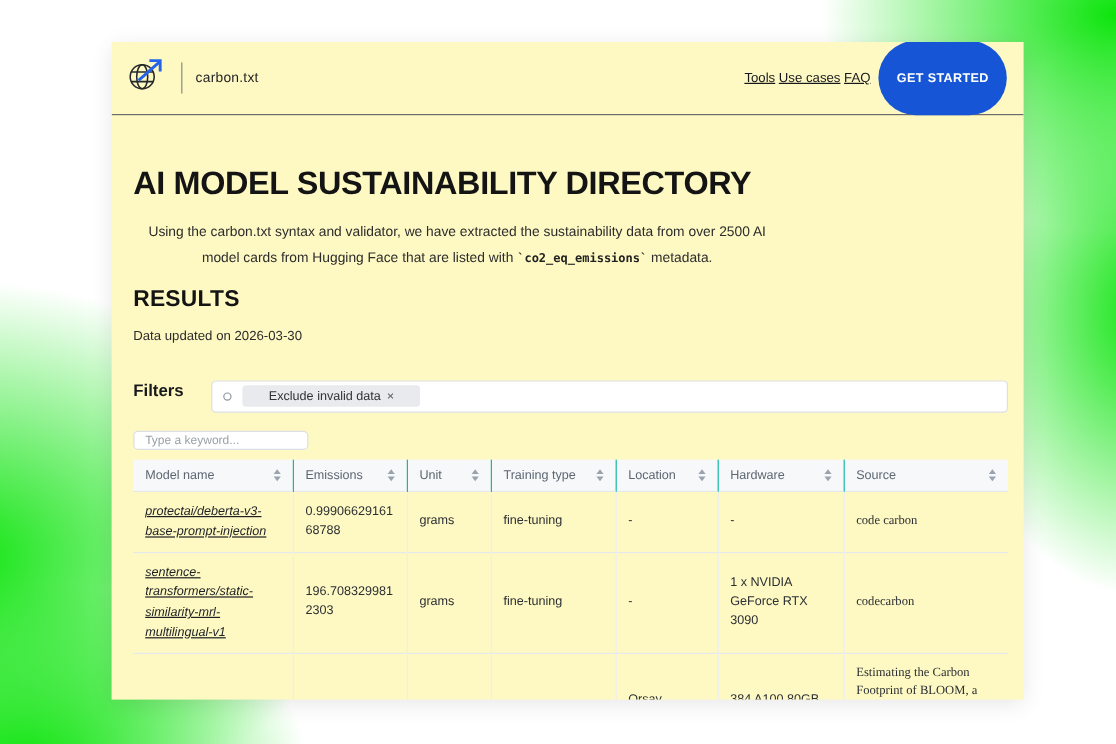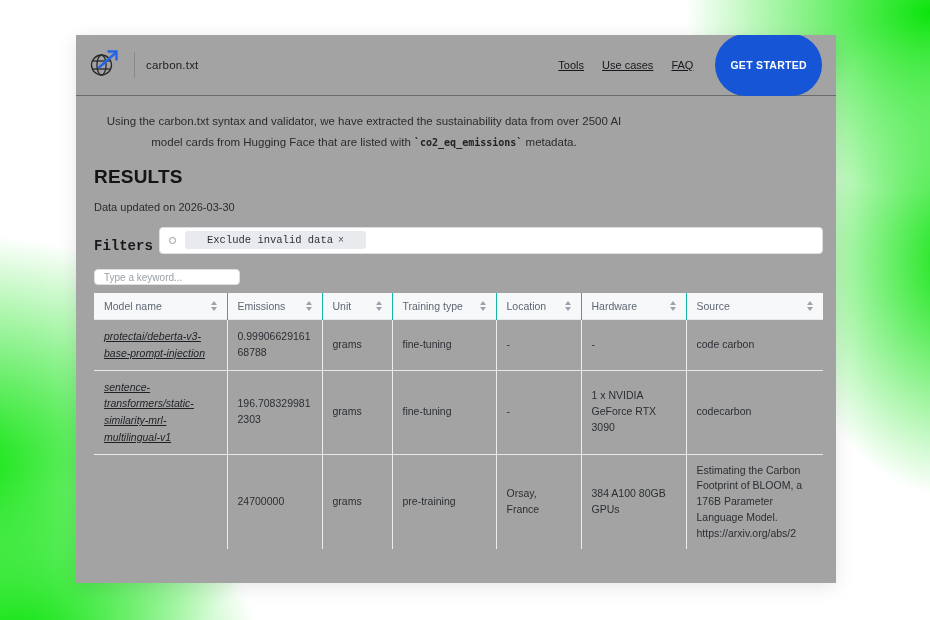--- a/index.html
+++ b/index.html
@@ -9,33 +9,33 @@
     position:relative;
     overflow:hidden;
     background:
       radial-gradient(340px 250px at 100% 2%,  #0be40b 0%, rgba(11,228,11,0) 72%),
       radial-gradient(240px 330px at 103% 42%, #0be40b 0%, rgba(11,228,11,0) 72%),
       radial-gradient(480px 340px at -4% 75%,  #0be40b 0%, rgba(11,228,11,0) 68%),
       radial-gradient(340px 220px at 2% 103%,  #0be40b 0%, rgba(11,228,11,0) 70%),
       #ffffff;
   }
   .card {
-    position:absolute; left:76px; top:35px; width:760px; height:548px;
-    background:#a3a3a3; overflow:hidden;
+    position:absolute; left:93px; top:35px; width:760px; height:548px;
+    background:#fef9c3; overflow:hidden;
     box-shadow:0 4px 18px rgba(0,0,0,.10);
   }
   
   .card-header {
     height:61px; display:flex; align-items:center; justify-content:space-between;
     padding:0 14px 0 12px; border-bottom:1px solid #6b6b6b;
   }
   .brand { display:flex; align-items:center; }
   .brand-divider { width:1px; height:26px; background:#8a8a8a; margin:0 11px 0 10px; }
   .brand-name { font-size:11.5px; color:#1f1f1f; letter-spacing:.2px; }
-  .nav { display:flex; align-items:center; gap:18px; }
+  .nav { display:flex; align-items:center; gap:3px; }
   .nav a { font-size:11px; color:#16181b; text-decoration:underline; cursor:pointer; }
   .cta {
     border:none; cursor:pointer; margin-left:4px;
     background:#1656d6; color:#fff; font-family:inherit;
     font-size:10.5px; font-weight:bold; letter-spacing:.3px;
     padding:25px 15px; border-radius:999px;
   }
   
   .main { padding:0 13px 0 18px; }
   h1 {
@@ -43,21 +43,21 @@
     letter-spacing:-.3px;
   }
   .intro { margin-top:15px; font-size:11.5px; line-height:1.85; color:#2c2c2c; max-width:540px;text-align:center; }
   .intro code {
     font-family:"DejaVu Sans Mono","Liberation Mono",monospace;
     font-size:10px; font-weight:bold; color:#222;
   }
   h2 { margin-top:12px; font-size:19px; font-weight:600; color:#141414; letter-spacing:.2px; }
   .updated { margin-top:13px; font-size:11px; color:#2c2c2c; }
   
-  .filters-row { margin-top:14px; display:flex; align-items:flex-end;font-family:Liberation Mono, monospace; }
+  .filters-row { margin-top:31px; display:flex; align-items:flex-start; }
   .filters-label { font-size:14px; font-weight:600; color:#17191c; width:65px; }
   .filters-box {
     flex:1; height:27px; border:1px solid #dcdfe3; border-radius:4px;
     display:flex; align-items:center; padding:0 9px; gap:9px; background:#fff;
   }
   .handle-circle { width:7px; height:7px; border:1px solid #8e979f; border-radius:50%; flex:0 0 auto; }
   .chip {
     background:#e8eaed; border-radius:3px; padding:3px 22px;
     font-size:10.5px; color:#2e3237; display:flex; align-items:center; gap:5px; cursor:default;
   }
@@ -79,21 +79,21 @@
   .th-inner { display:flex; align-items:center; justify-content:space-between; }
   .sort { display:inline-flex; flex-direction:column; gap:2px; cursor:pointer; }
   .sort i { display:block; width:0; height:0; border-left:3px solid transparent; border-right:3px solid transparent; }
   .sort .up   { border-bottom:4px solid #9aa3ad; }
   .sort .down { border-top:4px solid #9aa3ad; }
   tbody td {
     font-size:10.5px; color:#2b2f33; padding:8px 10px; vertical-align:middle;
     border-top:1px solid #e6e9ec; border-right:1px solid #eceef1;
     line-height:1.5; overflow-wrap:break-word;
   }
-  tbody td:last-child { border-right:none; }
+  tbody td:last-child { border-right:none;font-family:Liberation Serif, serif; }
   td.num { word-break:break-all; }
   a.model-link { color:#1d2024; text-decoration:underline; cursor:pointer; line-height:1.55;font-style:italic; }
 </style>
 </head>
 <body>
 
 <div class="card">
 
   <div class="card-header">
     <div class="brand">
@@ -116,20 +116,21 @@
     </div>
     <nav class="nav">
       <a>Tools</a>
       <a>Use cases</a>
       <a>FAQ</a>
       <button class="cta">GET STARTED</button>
     </nav>
   </div>
 
   <div class="main">
+    <h1>AI MODEL SUSTAINABILITY DIRECTORY</h1>
     <p class="intro"><span>Using the carbon.txt syntax and validator, we have extracted the sustainability data from over 2500 AI model cards from Hugging Face that are listed with </span><code>`co2_eq_emissions`</code><span> metadata.</span></p>
 
     <h2>RESULTS</h2>
     <div class="updated">Data updated on 2026-03-30</div>
 
     <div class="filters-row">
       <div class="filters-label">Filters</div>
       <div class="filters-box">
         <span class="handle-circle"></span>
         <span class="chip">

